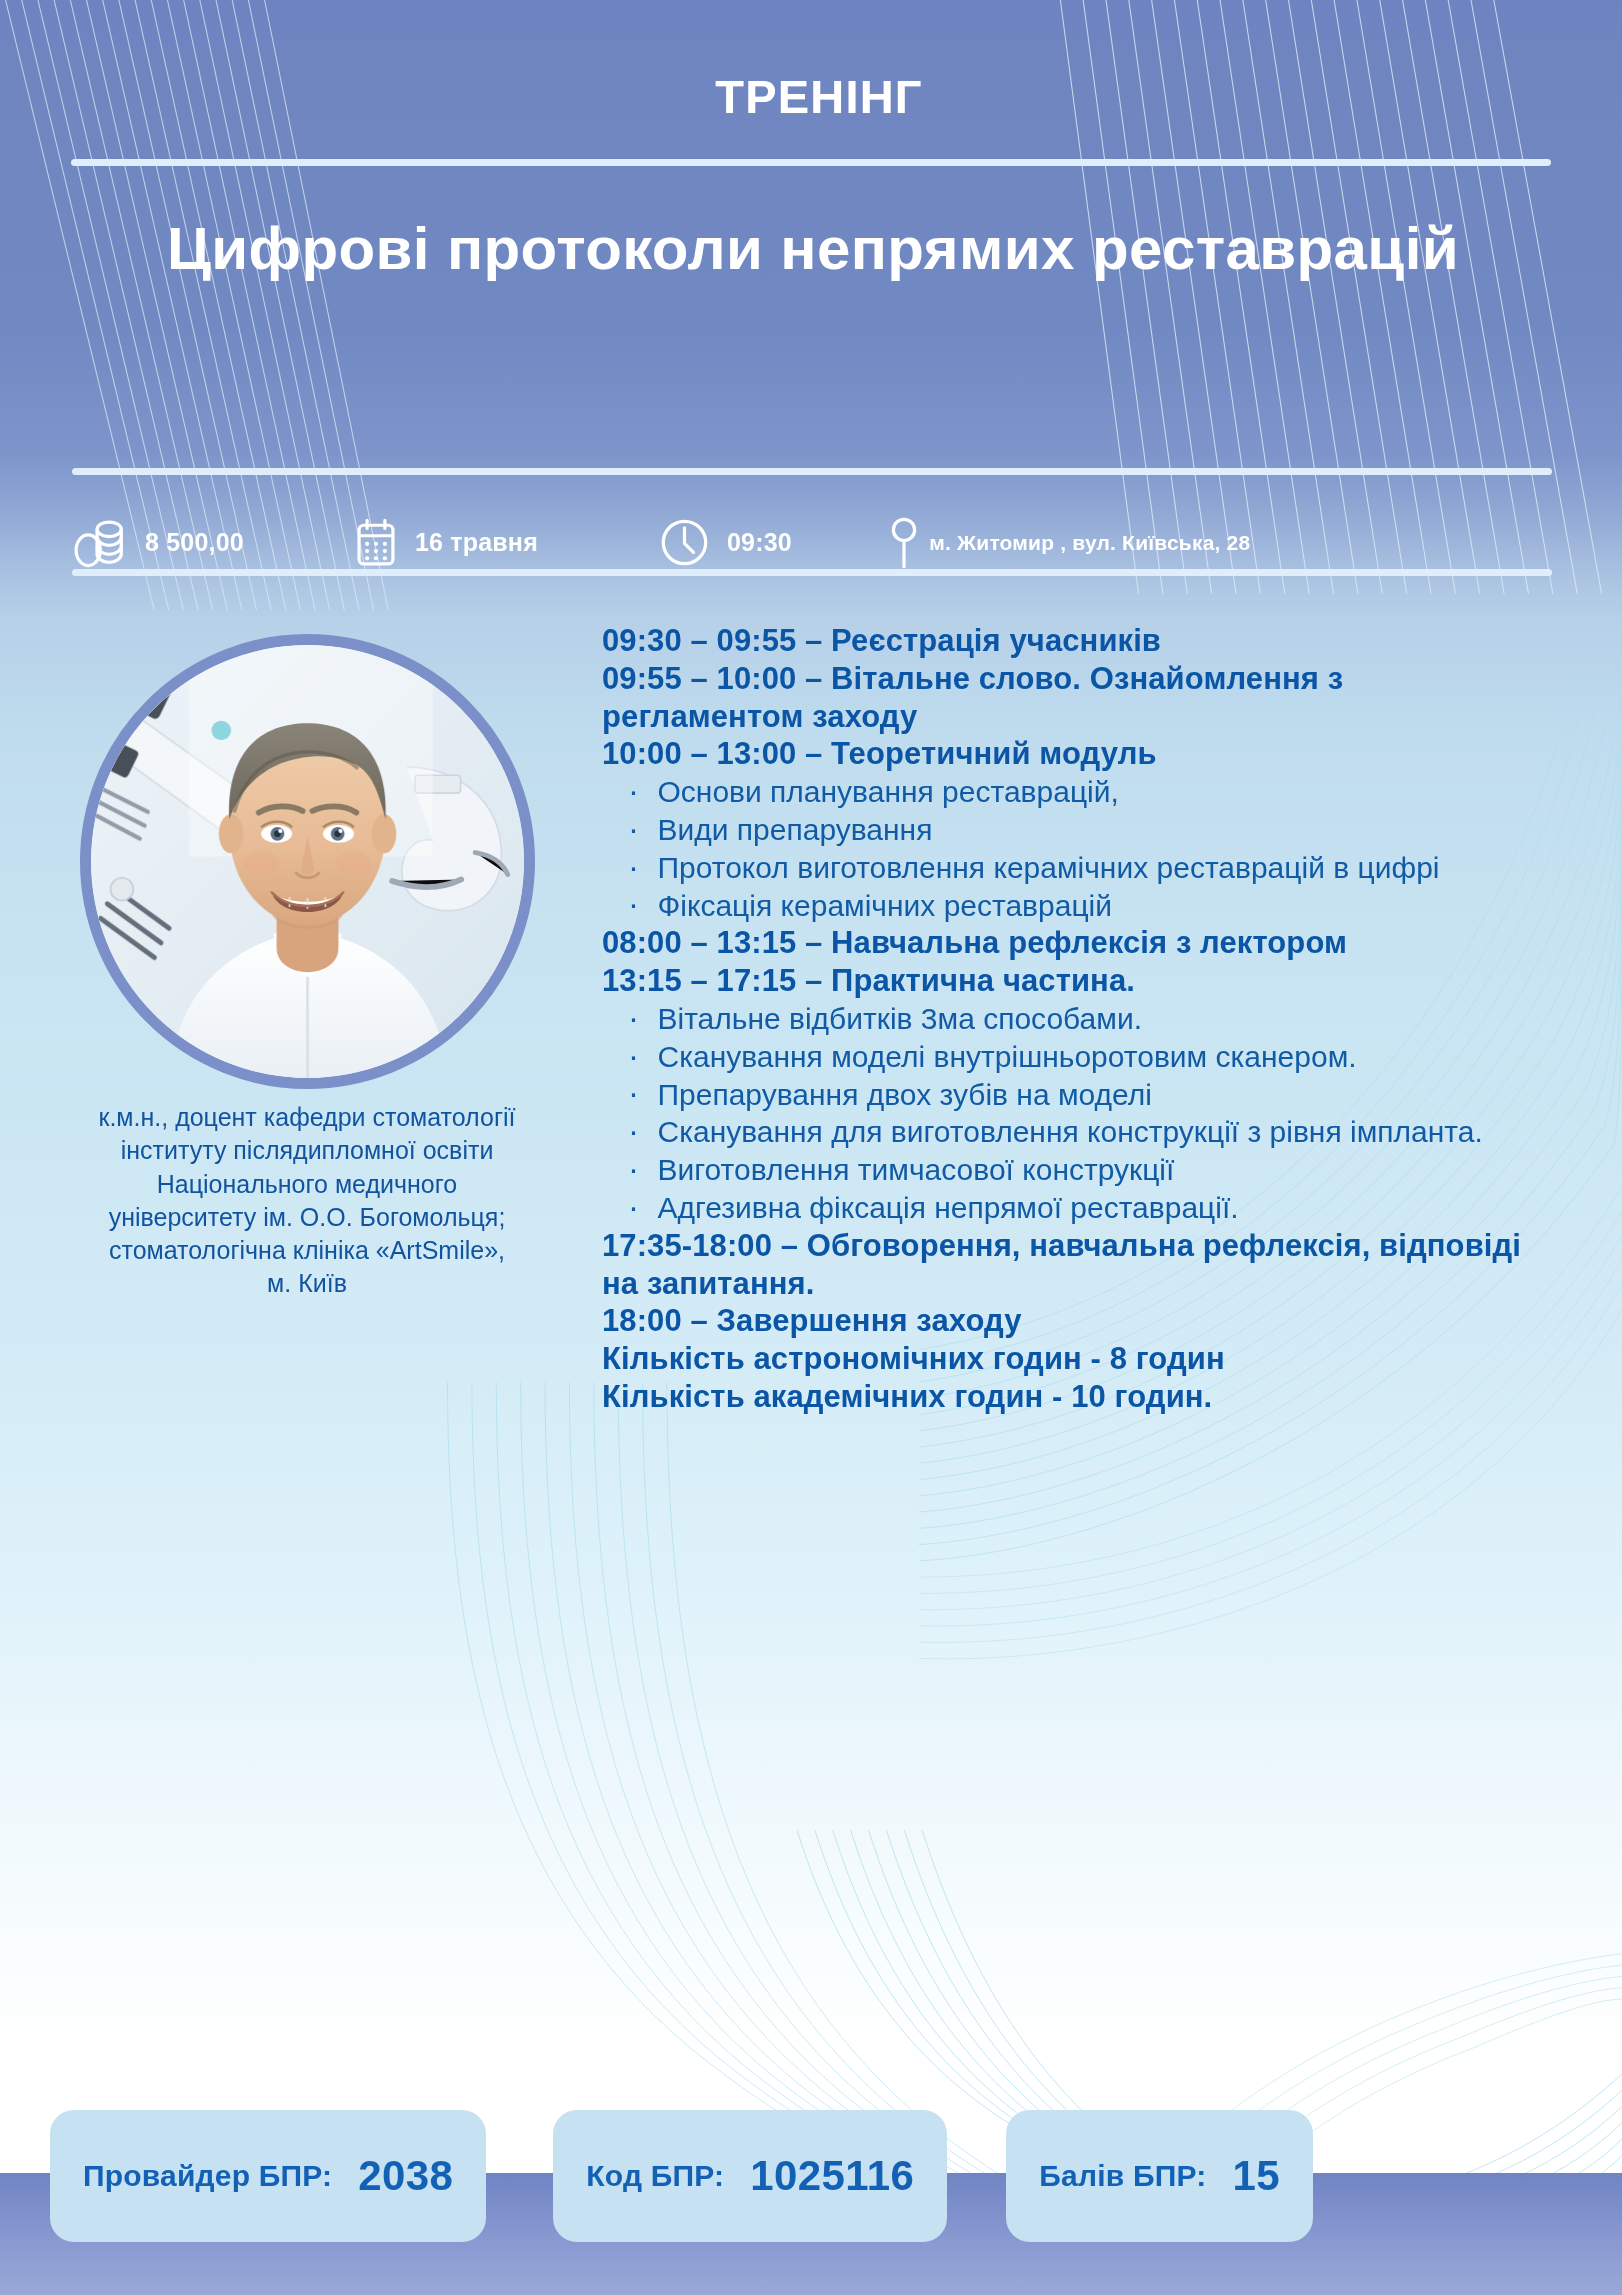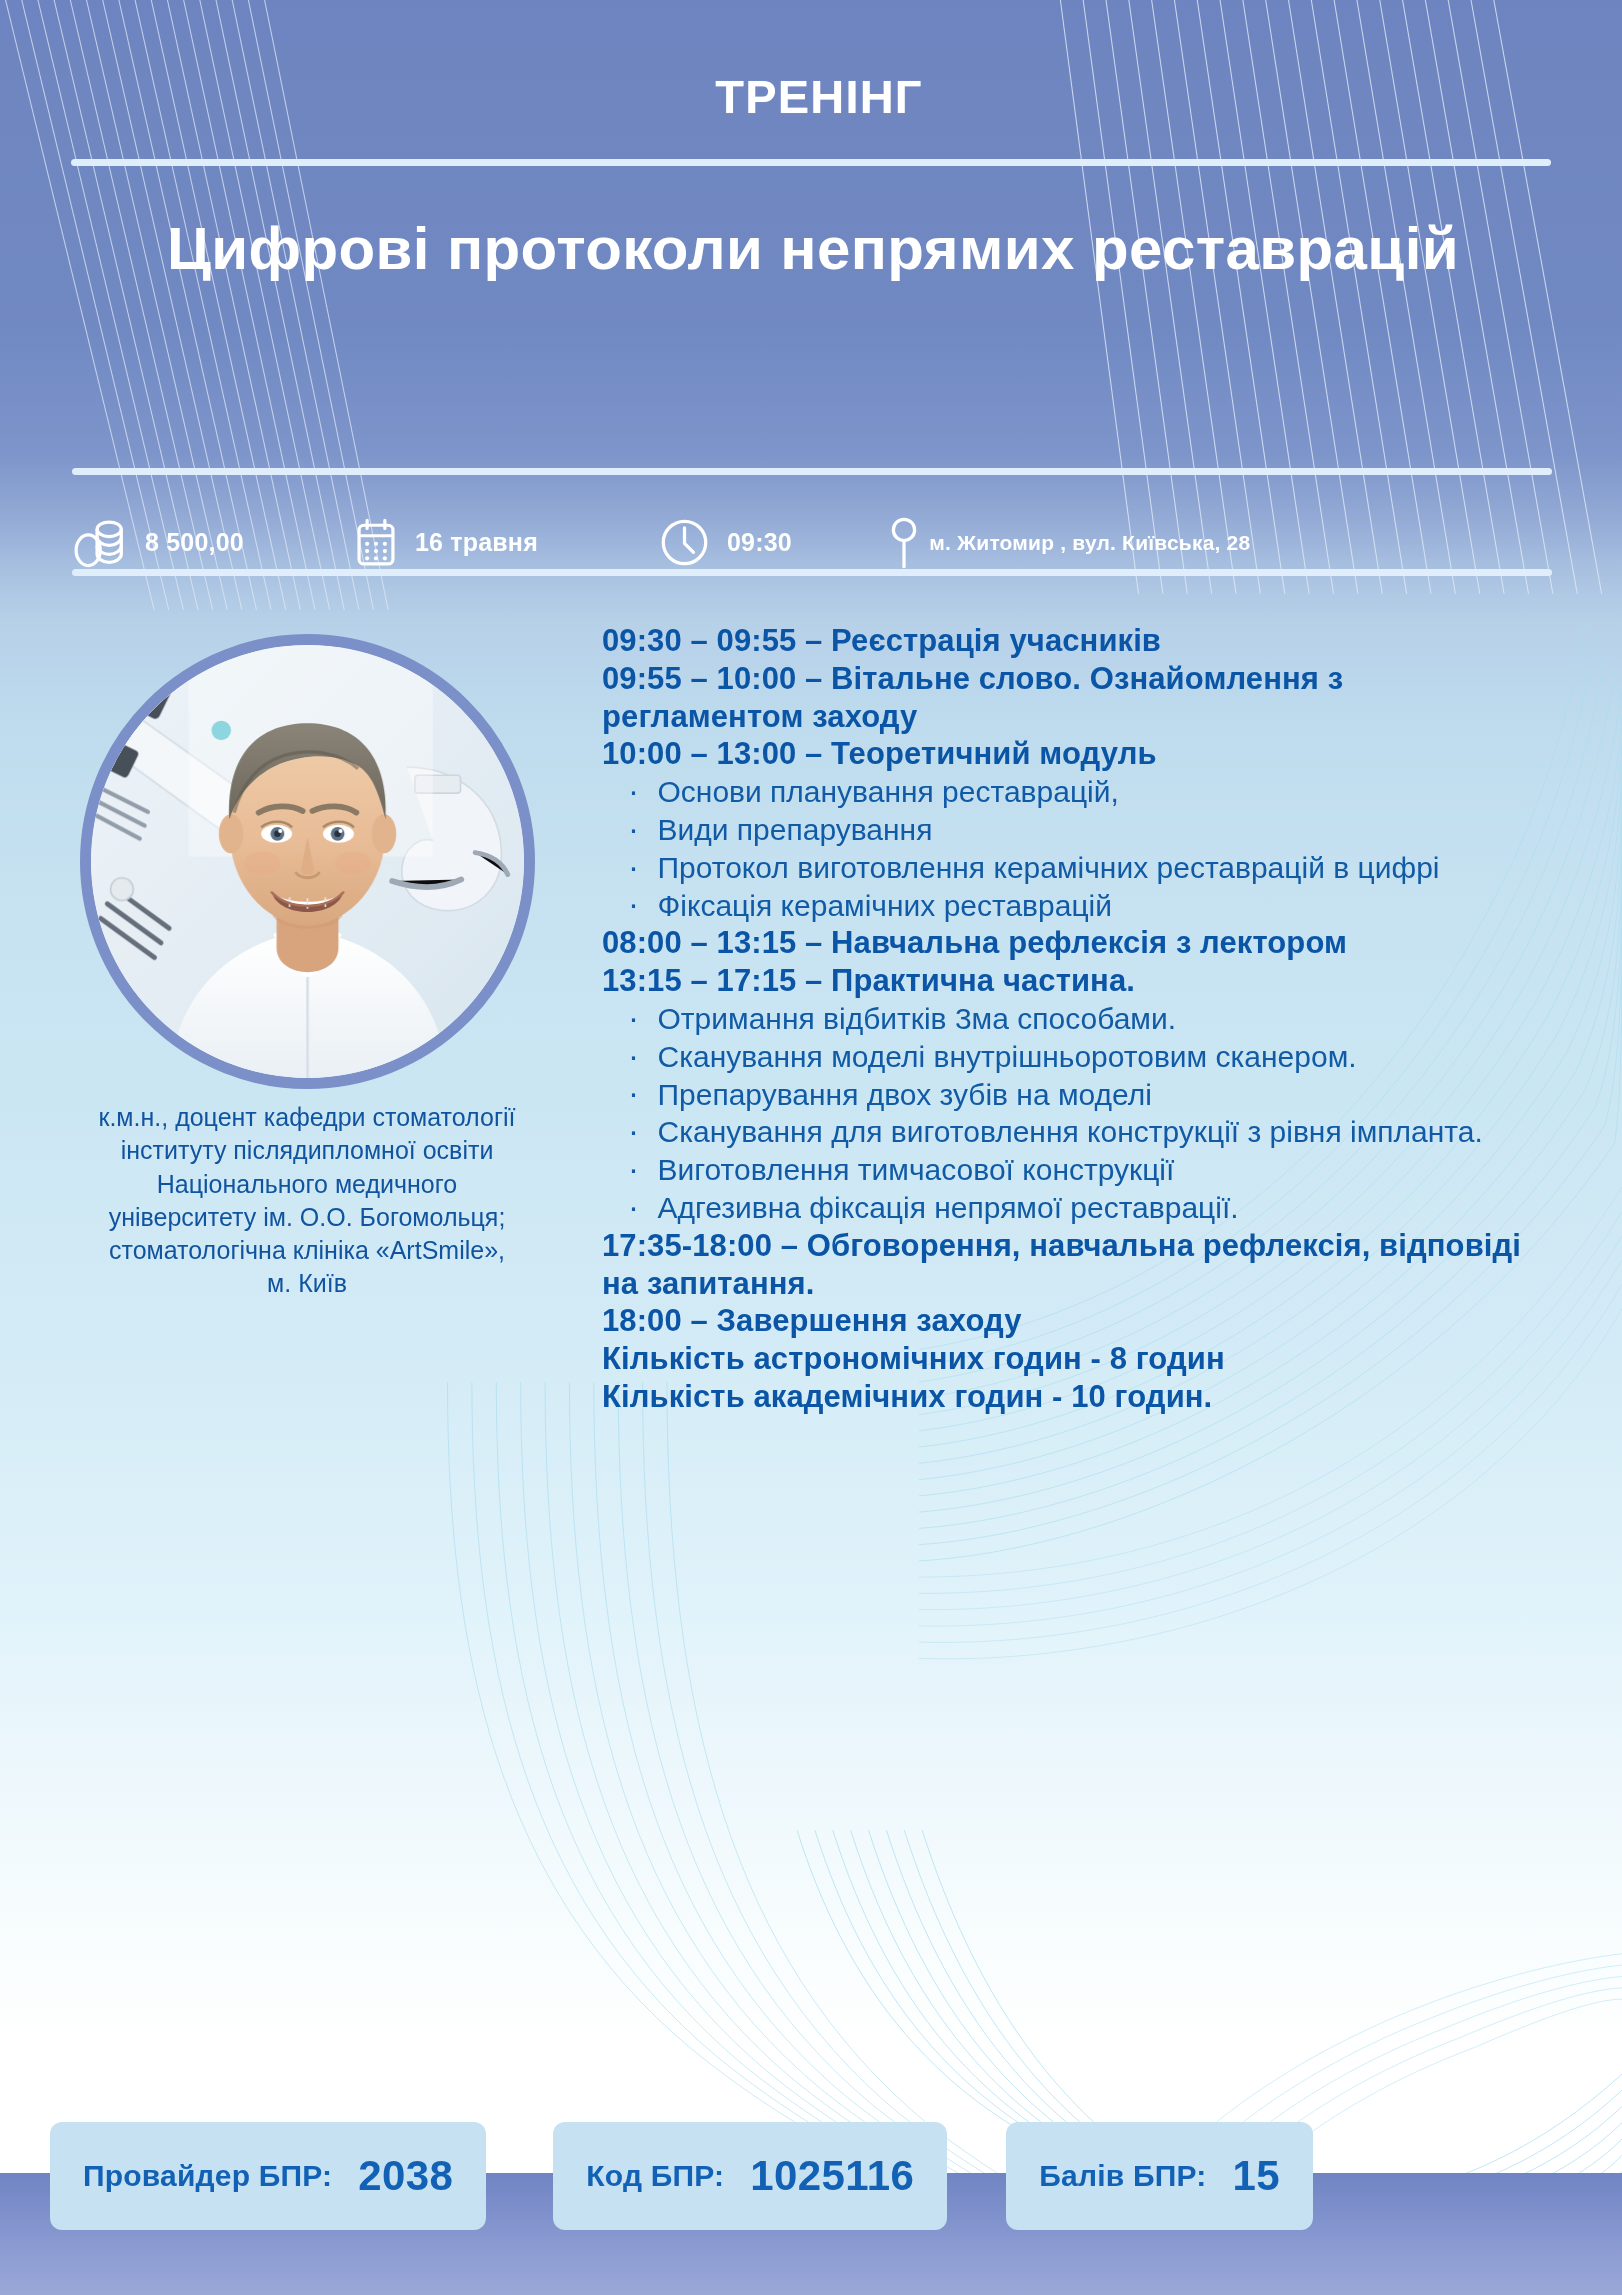--- a/index.html
+++ b/index.html
@@ -219,22 +219,22 @@
     left: 0;
     top: 2121px;
     width: 1622px;
     height: 110px;
     display: flex;
     align-items: center;
     padding: 0 50px;
   }
   .badge {
     background: #c5e1f2;
-    border-radius: 12px;
-    height: 108px;
+    border-radius: 24px;
+    height: 132px;
     display: flex;
     align-items: center;
     padding: 0 33px;
     white-space: nowrap;
   }
   .badge .b-label {
     color: #1261b5;
     font-size: 30px;
     font-weight: 800;
     letter-spacing: 0.2px;
@@ -547,21 +547,21 @@
         <div class="prog-head">10:00 – 13:00 – Теоретичний модуль</div>
         <ul class="prog-list">
           <li>Основи планування реставрацій,</li>
           <li>Види препарування</li>
           <li>Протокол виготовлення керамічних реставрацій в цифрі</li>
           <li>Фіксація керамічних реставрацій</li>
         </ul>
         <div class="prog-head">08:00 – 13:15 –  Навчальна рефлексія з лектором</div>
         <div class="prog-head">13:15 – 17:15 –   Практична частина.</div>
         <ul class="prog-list">
-          <li>Отримання відбитків 3ма способами.</li>
+          <li>Вітальне відбитків 3ма способами.</li>
           <li>Сканування моделі внутрішньоротовим сканером.</li>
           <li>Препарування двох зубів на моделі</li>
           <li>Сканування для виготовлення конструкції з рівня імпланта.</li>
           <li>Виготовлення тимчасової конструкції</li>
           <li>Адгезивна фіксація непрямої реставрації.</li>
         </ul>
         <div class="prog-head">17:35-18:00 – Обговорення, навчальна рефлексія, відповіді на запитання.</div>
         <div class="prog-head">18:00 – Завершення заходу</div>
         <div class="prog-head">Кількість астрономічних годин - 8 годин</div>
         <div class="prog-head">Кількість академічних годин - 10 годин.</div>

